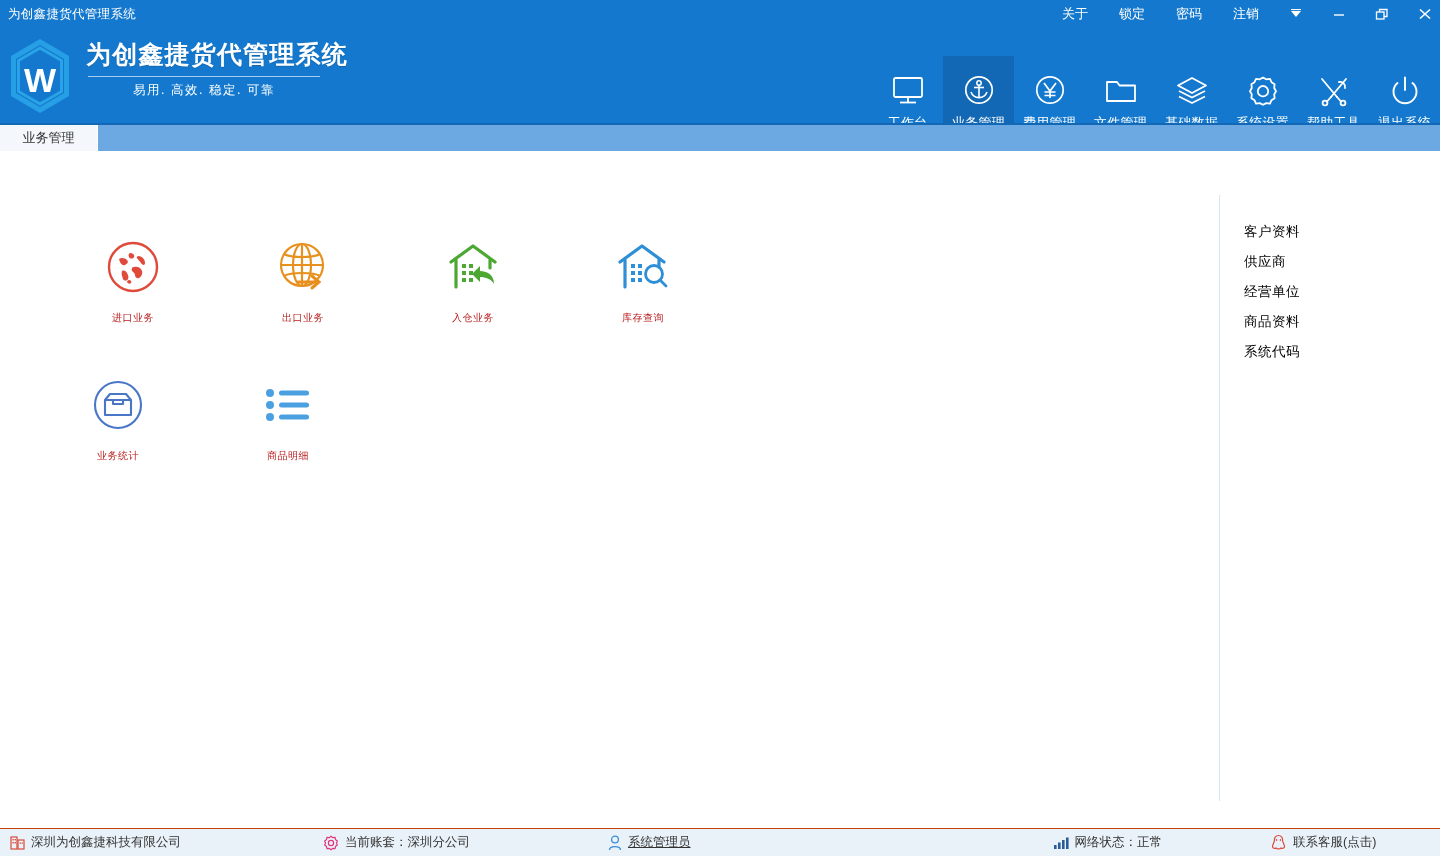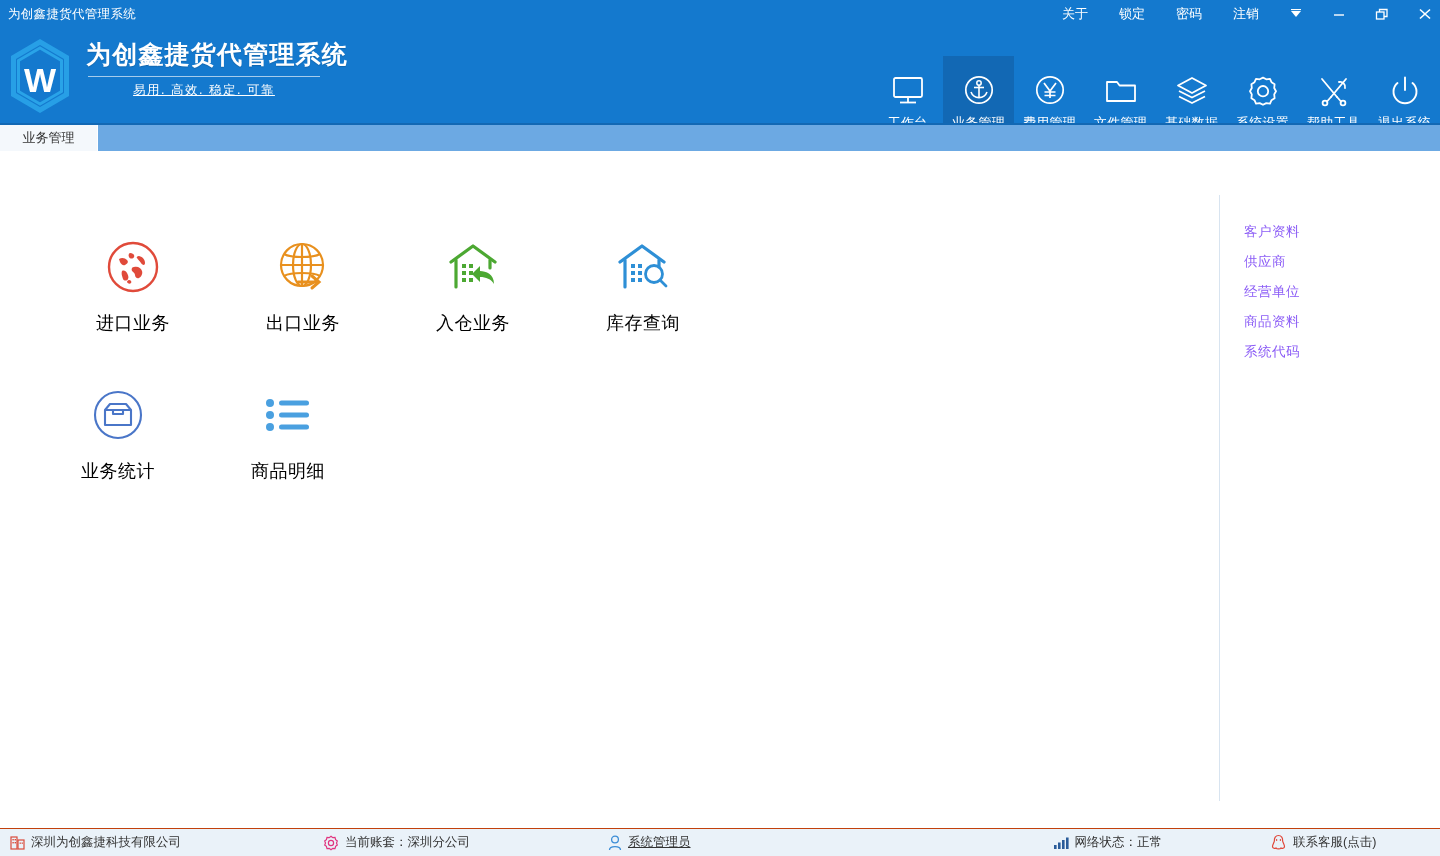--- a/index.html
+++ b/index.html
@@ -75,21 +75,20 @@
     background: rgba(255,255,255,0.62);
     margin: 5px 0 5px 2px;
   }
   .brand-sub {
     color: #ffffff;
     font-size: 12.5px;
     letter-spacing: 1.5px;
     text-align: center;
     width: 232px;
     margin-left: 2px;
-    text-decoration: underline;
   }
 
   
   .topnav {
     position: absolute; right: 0; top: 28px;
     height: 95px;
     display: flex; align-items: stretch;
   }
   .nav-item {
     width: 71px;
@@ -153,22 +152,22 @@
     display: flex; flex-direction: column;
     align-items: center;
     cursor: pointer;
   }
   .tile-icon {
     width: 56px; height: 56px;
     display: flex; align-items: center; justify-content: center;
   }
   .tile-label {
     margin-top: 16px;
-    font-size: 18px;
-    color: #000000;
+    font-size: 10px;
+    color: #b91c1c;
     white-space: nowrap;
     letter-spacing: 0.5px;
   }
 
   
   .divider {
     position: absolute; left: 1219px; top: 44px;
     width: 1px; height: 606px;
     background: #D8E4F0;
   }
@@ -182,21 +181,21 @@
   }
   .rp-head-label {
     color: #3F7FC8;
     font-size: 13.5px;
     margin-left: 20px;
     letter-spacing: 0.5px;
   }
   .rp-list { margin-top: 14px; }
   .rp-item {
     font-size: 13.5px;
-    color: #8b5cf6;
+    color: #000000;
     padding: 6px 0 6px 6px;
     cursor: pointer;
     letter-spacing: 0.5px;
   }
 
   
   .statusbar {
     position: absolute; left: 0; top: 828px;
     width: 1440px; height: 28px;
     background: #EAF2F9;

